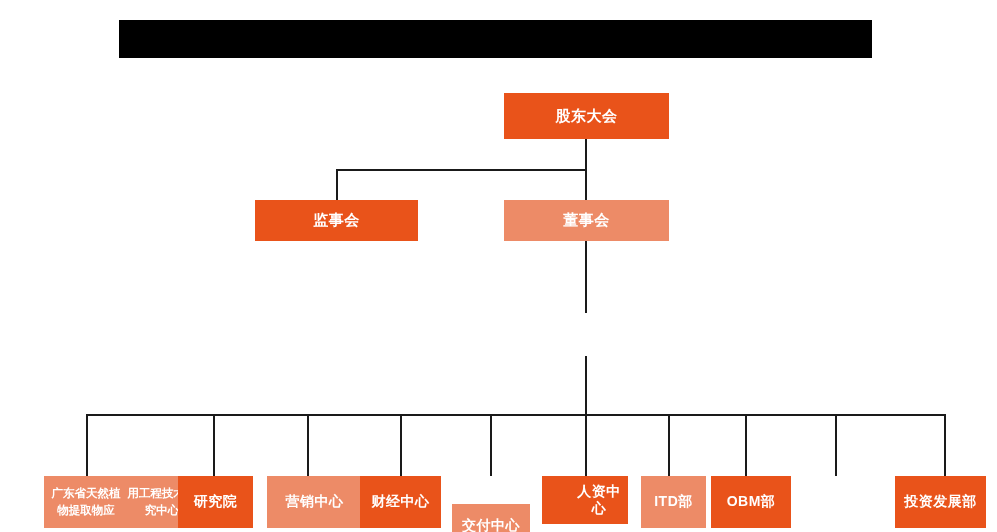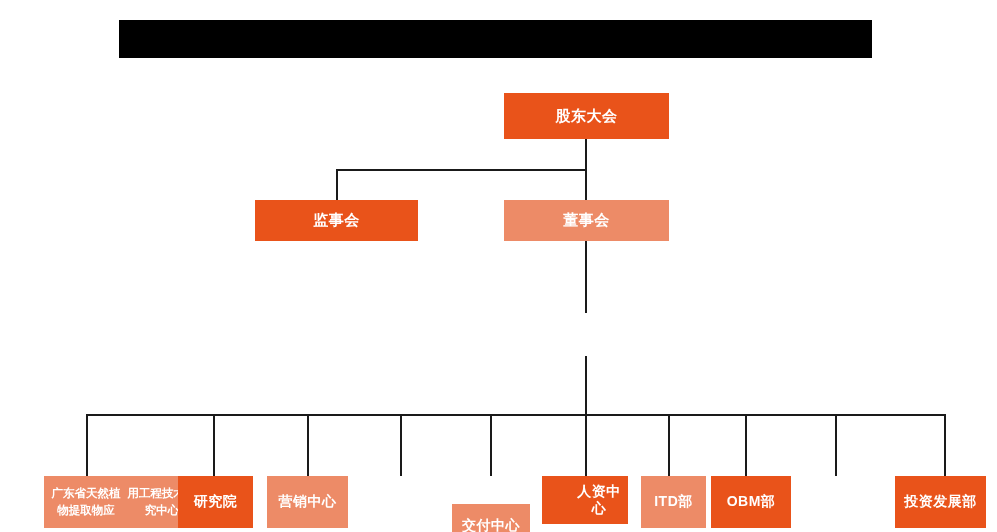--- a/index.html
+++ b/index.html
@@ -122,24 +122,27 @@
 
   <div class="node secondary sz-xs" style="left:0px; top:476px; width:160px; height:52px; flex-direction:row;margin-left:44px;">
     <span class="label">广东省天然植物提取物应</span>
     <span class="label">用工程技术研究中心</span>
   </div>
 
   <div class="node primary sz-md" style="left:178px; top:476px; width:75px; height:52px;align-items:center;">
     <span class="label">研究院</span>
   </div>
 
-  <div class="node secondary sz-md" style="left:267px; top:476px; width:81px; height:52px;justify-content:flex-end;">
+  <div class="node secondary sz-md" style="left:267px; top:476px; width:95px; height:52px;justify-content:flex-end;">
     <span class="label">营销中心</span>
   </div>
 
+  <div class="node primary sz-md" style="left:360px; top:476px; width:81px; height:52px;">
+    <span class="label">财经中心</span>
+  </div>
 
   <div class="node secondary sz-md" style="left:452px; top:476px; width:78px; height:44px;margin-top:28px;">
     <span class="label">交付中心</span>
   </div>
 
   <div class="node primary sz-md" style="left:542px; top:476px; width:86px; height:48px;padding-left:32px;">
     <span class="label">人资中心</span>
   </div>
 
   <div class="node secondary sz-md" style="left:641px; top:476px; width:65px; height:52px;">

